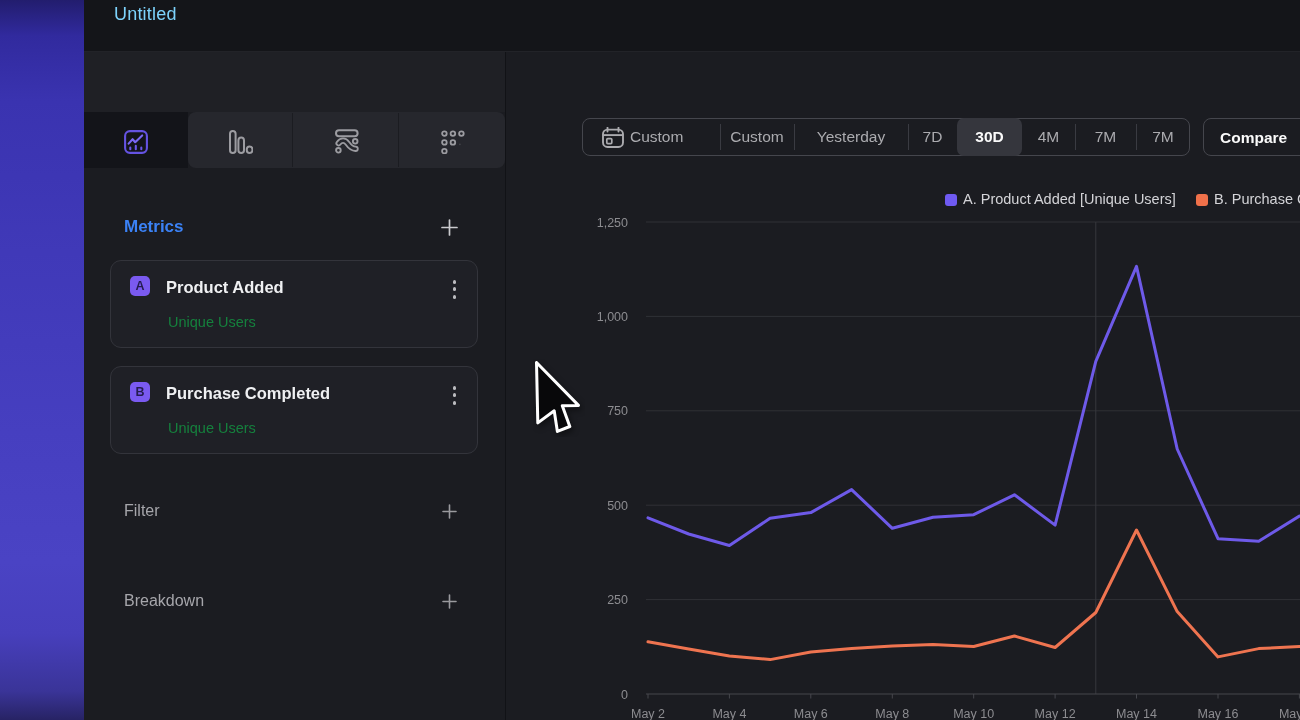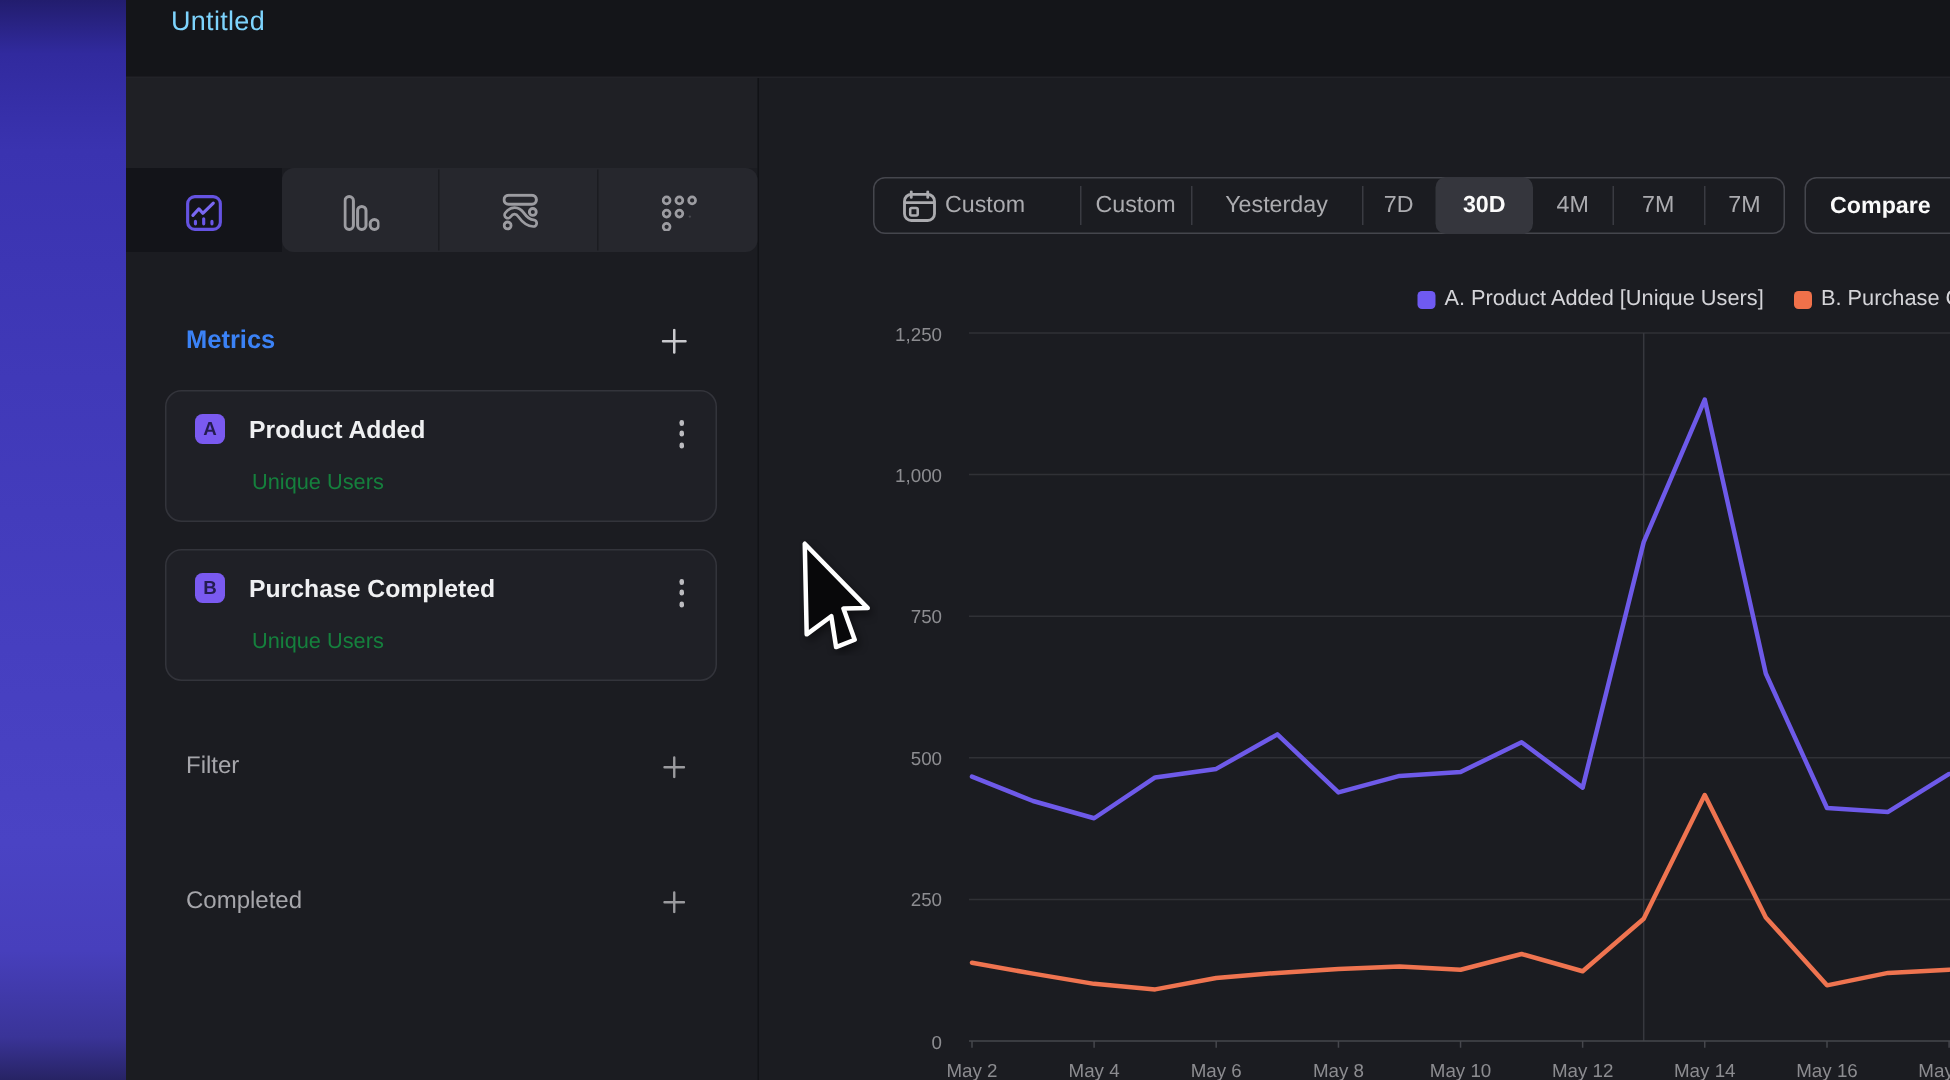--- a/index.html
+++ b/index.html
@@ -109,21 +109,21 @@
       <span></span>
       <span></span>
       <span></span>
     </div>
   <div class="abs csub" style="top:420px">Unique Users</div>
 
   <div class="abs rowlabel" style="top:502px">Filter</div>
   <svg class="abs" style="left:442px; top:504px" width="15" height="15" viewBox="0 0 15 15">
       <path d="M7.5 1 V14 M1 7.5 H14" stroke="#9a9a9e" stroke-width="1.6" stroke-linecap="round"></path>
     </svg>
-  <div class="abs rowlabel" style="top:592px">Completed</div>
+  <div class="abs rowlabel" style="top:592px">Breakdown</div>
   <svg class="abs" style="left:442px; top:594px" width="15" height="15" viewBox="0 0 15 15">
       <path d="M7.5 1 V14 M1 7.5 H14" stroke="#9a9a9e" stroke-width="1.6" stroke-linecap="round"></path>
     </svg>
 
   <div class="abs" id="segbar"></div>
   <svg class="abs" style="left:602px; top:127px" width="22" height="21" viewBox="0 0 22 21" fill="none" stroke="#ababaf" stroke-width="1.9">
     <rect x="1" y="2.6" width="20" height="17.4" rx="4.5"></rect>
     <path d="M1.2 8.1 H20.8"></path>
     <path d="M5.5 0.8 V4.6 M16.5 0.8 V4.6" stroke-linecap="round"></path>
     <rect x="4.8" y="11.6" width="5" height="5" rx="1" stroke-width="1.7"></rect>

